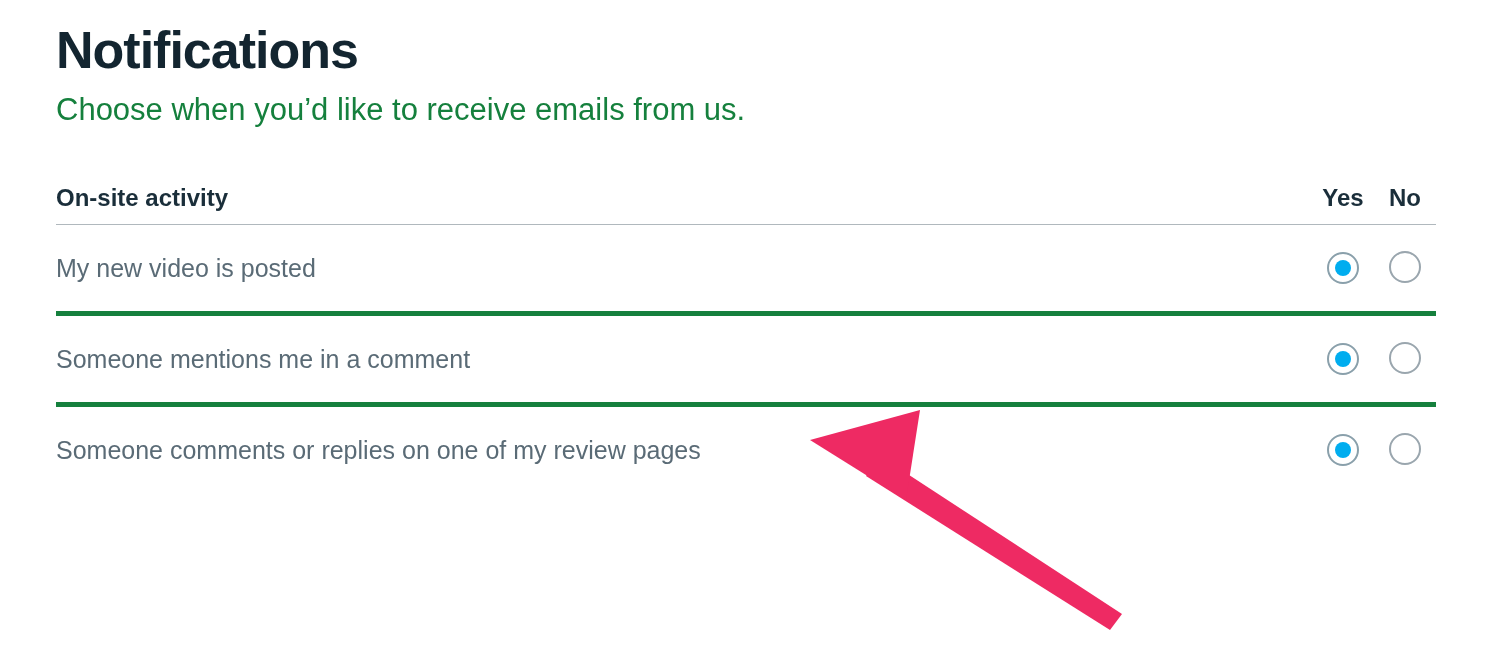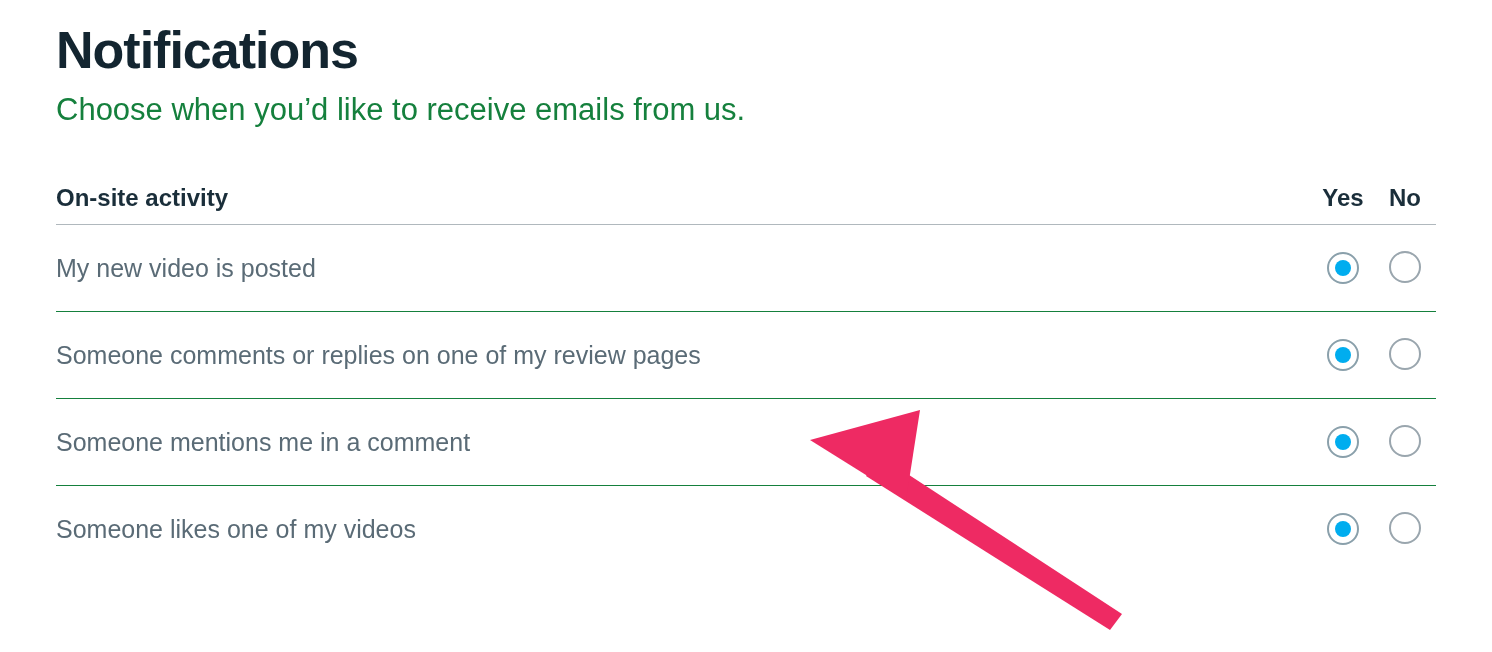--- a/index.html
+++ b/index.html
@@ -43,21 +43,21 @@
   }
   .thead-row th.col-yes,
   .thead-row th.col-no {
     text-align: center;
     width: 62px;
     padding-left: 6px;
     padding-right: 6px;
   }
   .row td {
     padding: 26px 0;
-    border-bottom: 1px solid #15803d;
+    border-bottom: 5px solid #15803d;
     vertical-align: middle;
   }
   .row:last-child td { border-bottom: none; }
   .row .label {
     font-size: 25px;
     color: #5a6b76;
     font-weight: 400;
   }
   .row td.cell-radio {
     text-align: center;
@@ -110,35 +110,28 @@
     </thead>
     <tbody id="rows-body">
         <tr class="row">
           <td class="label">My new video is posted</td>
           <td class="cell-radio"><button type="button" class="radio selected" aria-pressed="true">
               <span class="dot"></span>
             </button></td>
           <td class="cell-radio"><button type="button" class="radio" aria-pressed="false"></button></td>
         </tr>
         <tr class="row">
-          <td class="label">Someone comments or replies on one of my review pages</td>
-          <td class="cell-radio"><button type="button" class="radio selected" aria-pressed="true">
-              <span class="dot"></span>
-            </button></td>
-          <td class="cell-radio"><button type="button" class="radio" aria-pressed="false"></button></td>
-        </tr>
-        <tr class="row">
           <td class="label">Someone mentions me in a comment</td>
           <td class="cell-radio"><button type="button" class="radio selected" aria-pressed="true">
               <span class="dot"></span>
             </button></td>
           <td class="cell-radio"><button type="button" class="radio" aria-pressed="false"></button></td>
         </tr>
         <tr class="row">
-          <td class="label">Someone likes one of my videos</td>
+          <td class="label">Someone comments or replies on one of my review pages</td>
           <td class="cell-radio"><button type="button" class="radio selected" aria-pressed="true">
               <span class="dot"></span>
             </button></td>
           <td class="cell-radio"><button type="button" class="radio" aria-pressed="false"></button></td>
         </tr>
       </tbody>
   </table>
 </div>
 
 <svg class="arrow" style="left:810px; top:400px;" width="320" height="240" viewBox="0 0 320 240">

